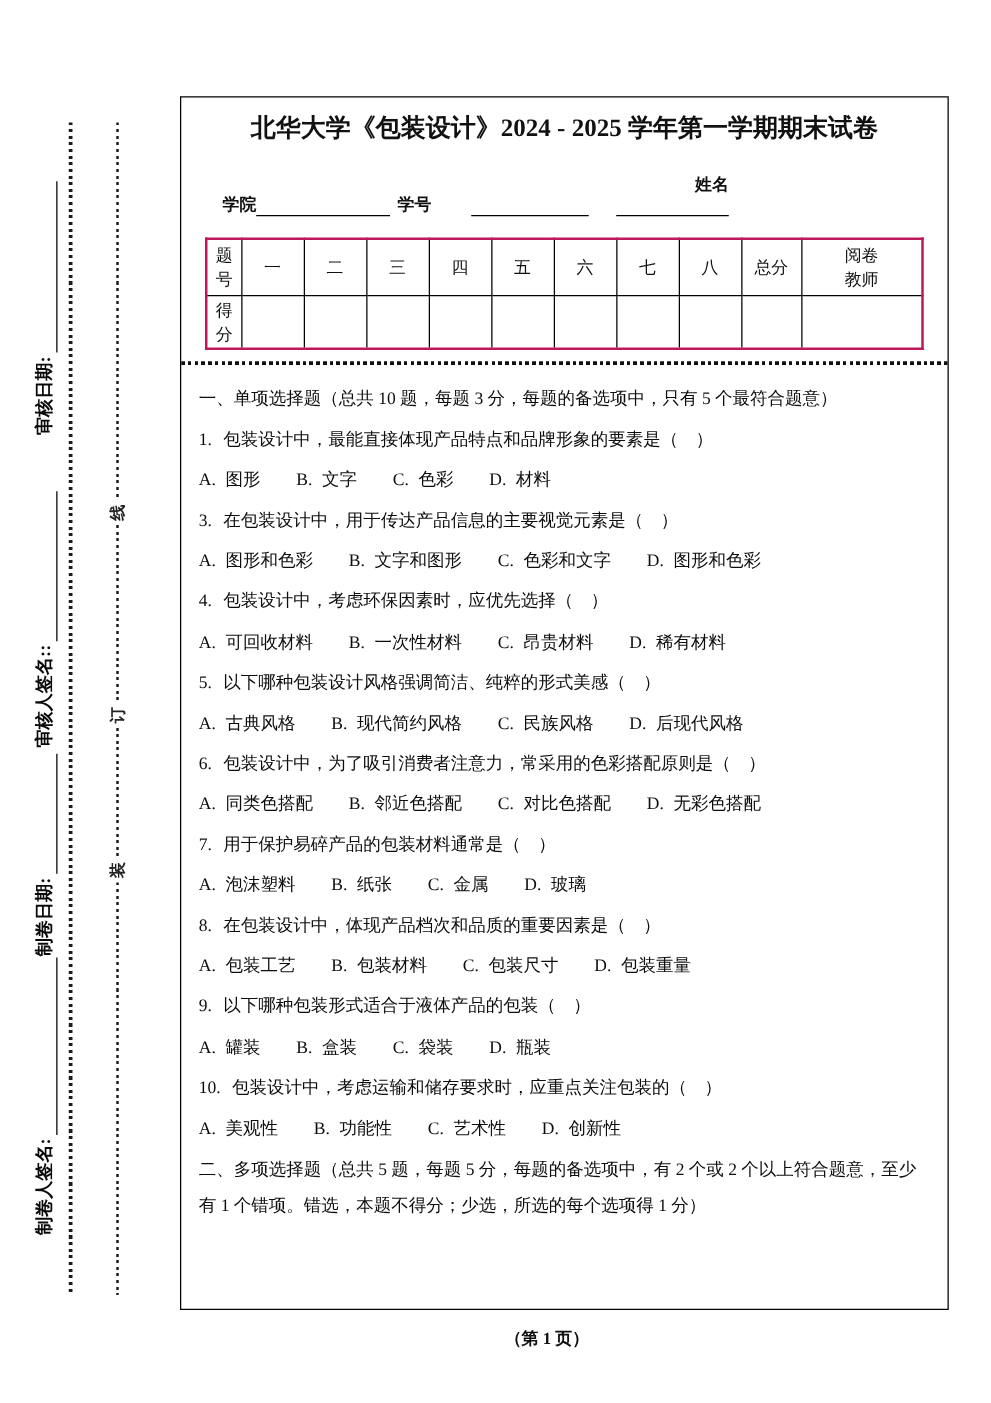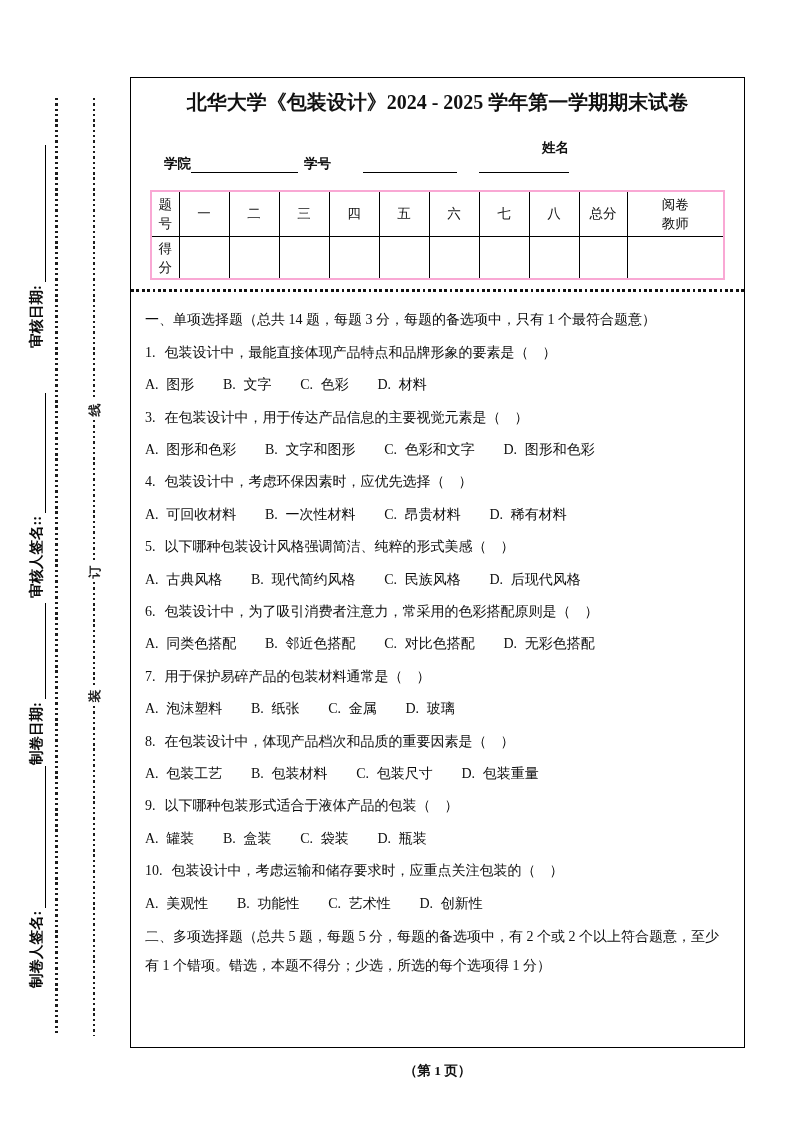--- a/index.html
+++ b/index.html
@@ -28,34 +28,34 @@
   .bindline .seg {
     width:2.5px;
     background:repeating-linear-gradient(to bottom,#1c1c1c 0 2.4px,transparent 2.4px 5.3px);
   }
   .bind-char {
     font-size:13px; color:#222; height:20px; line-height:20px;
     transform:rotate(-90deg); font-weight:bold;
   }
   
   .main-box {
-    position:absolute; left:130px; top:77px; width:615px; height:971px;
+    position:absolute; left:144px; top:77px; width:615px; height:971px;
     border:1.6px solid #000; box-sizing:border-box; background:#fff;
   }
   .title { text-align:center; font-size:20px; font-weight:bold; margin:11px 6px 0 6px; }
   .info-row {
     display:flex; align-items:flex-end; margin:23px 19px 0 33px;
     font-size:13.5px; font-weight:bold;
   }
   .info-item { display:flex; align-items:flex-end; }
   .info-line { display:inline-block; height:15px; border-bottom:1.4px solid #000; }
   .il-1 { width:107px; } .il-2 { width:108px; } .il-3 { width:94px; } .il-4 { width:90px; }
   .gap-2 { margin-left:2px; } .gap-3 { margin-left:6px;gap:32px; } .gap-4 { margin-left:22px;flex-direction:column; }
   
-  table.score { border-collapse:collapse; margin:17px auto 0 auto; border:2px solid #f9a8d4; table-layout:fixed; }
+  table.score { border-collapse:collapse; margin:17px auto 0 auto; border:2px solid #be185d; table-layout:fixed; }
   table.score td {
     border:1px solid #000; text-align:center; vertical-align:middle;
     font-size:13.5px; padding:0; color:#111;
   }
   table.score tr.r1 td { height:44px; }
   table.score tr.r2 td { height:41px; }
   .narrow { word-break:break-all; line-height:19px; margin:0 auto; }
   .w-qnum { width:15px; } .w-grader { width:30px; }
   
   .dot-sep {
@@ -175,21 +175,21 @@
         <td></td>
         <td></td>
         <td></td>
       </tr>
     </tbody>
       </table>
 
     <div class="dot-sep"></div>
 
     <div class="content" id="content">
-        <p class="sec-heading first">一、单项选择题（总共 14 题，每题 3 分，每题的备选项中，只有 1 个最符合题意）</p>
+        <p class="sec-heading first">一、单项选择题（总共 10 题，每题 3 分，每题的备选项中，只有 5 个最符合题意）</p>
         <p><span class="q-num">1.</span><span>包装设计中，最能直接体现产品特点和品牌形象的要素是（　）</span></p>
         <p><span class="opt"><span class="opt-label">A.</span><span>图形</span></span><span class="opt"><span class="opt-label">B.</span><span>文字</span></span><span class="opt"><span class="opt-label">C.</span><span>色彩</span></span><span class="opt"><span class="opt-label">D.</span><span>材料</span></span></p>
         <p><span class="q-num">3.</span><span>在包装设计中，用于传达产品信息的主要视觉元素是（　）</span></p>
         <p><span class="opt"><span class="opt-label">A.</span><span>图形和色彩</span></span><span class="opt"><span class="opt-label">B.</span><span>文字和图形</span></span><span class="opt"><span class="opt-label">C.</span><span>色彩和文字</span></span><span class="opt"><span class="opt-label">D.</span><span>图形和色彩</span></span></p>
         <p><span class="q-num">4.</span><span>包装设计中，考虑环保因素时，应优先选择（　）</span></p>
         <p><span class="opt"><span class="opt-label">A.</span><span>可回收材料</span></span><span class="opt"><span class="opt-label">B.</span><span>一次性材料</span></span><span class="opt"><span class="opt-label">C.</span><span>昂贵材料</span></span><span class="opt"><span class="opt-label">D.</span><span>稀有材料</span></span></p>
         <p><span class="q-num">5.</span><span>以下哪种包装设计风格强调简洁、纯粹的形式美感（　）</span></p>
         <p><span class="opt"><span class="opt-label">A.</span><span>古典风格</span></span><span class="opt"><span class="opt-label">B.</span><span>现代简约风格</span></span><span class="opt"><span class="opt-label">C.</span><span>民族风格</span></span><span class="opt"><span class="opt-label">D.</span><span>后现代风格</span></span></p>
         <p><span class="q-num">6.</span><span>包装设计中，为了吸引消费者注意力，常采用的色彩搭配原则是（　）</span></p>
         <p><span class="opt"><span class="opt-label">A.</span><span>同类色搭配</span></span><span class="opt"><span class="opt-label">B.</span><span>邻近色搭配</span></span><span class="opt"><span class="opt-label">C.</span><span>对比色搭配</span></span><span class="opt"><span class="opt-label">D.</span><span>无彩色搭配</span></span></p>

